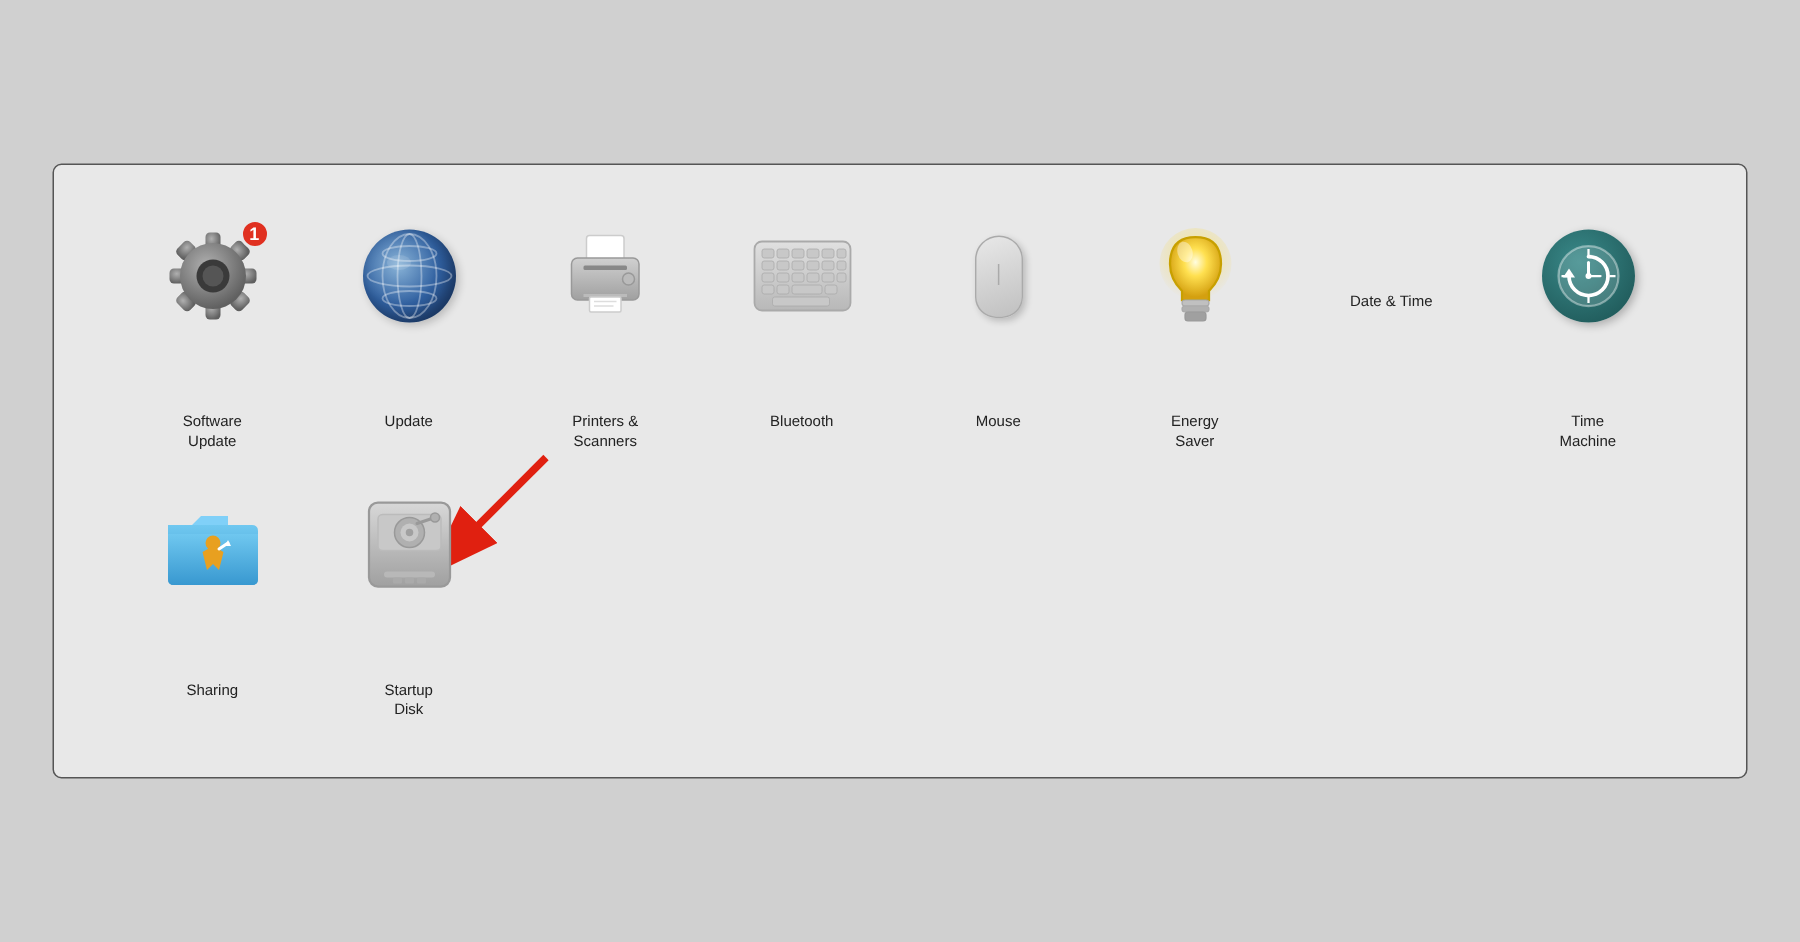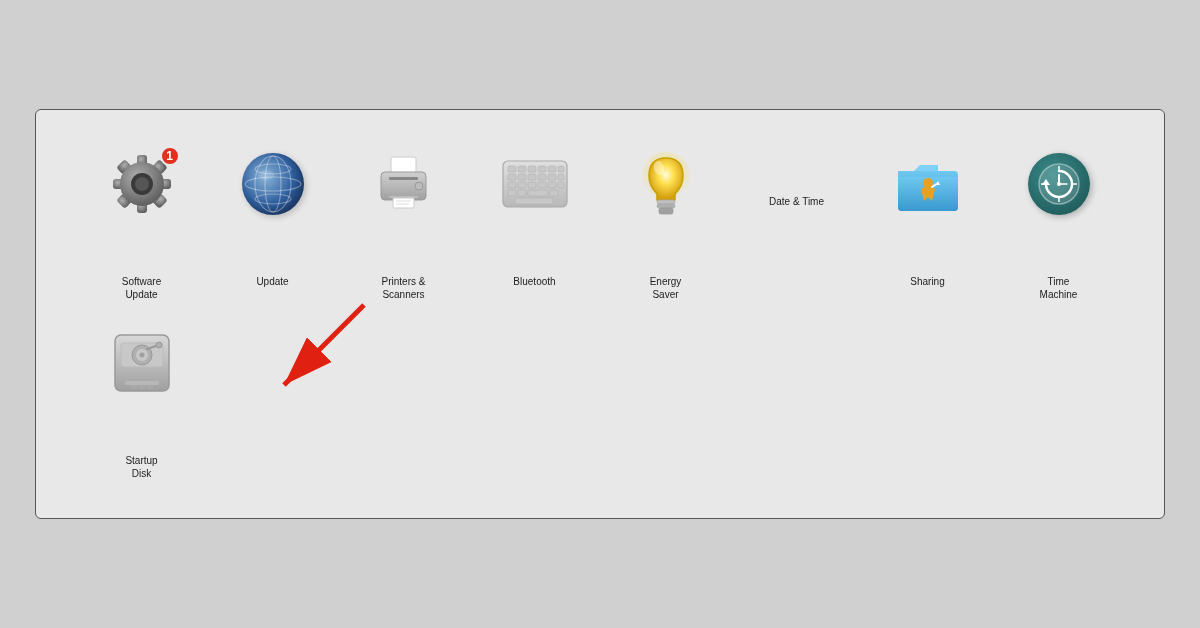--- a/index.html
+++ b/index.html
@@ -341,20 +341,28 @@
             <rect x="49" y="31" width="8" height="6" rx="1.5"></rect>
 
             <rect x="14" y="39" width="38" height="6" rx="1.5"></rect>
           </g>
         </svg>
       </div>
       <div class="label">Bluetooth</div>
     </div>
 
 
+    <div class="item">
+      <div class="icon-wrap">
+        <div class="mouse-icon">
+          <div class="mouse-line"></div>
+        </div>
+      </div>
+      <div class="label">Mouse</div>
+    </div>
 
 
     <div class="item">
       <div class="icon-wrap">
         <svg class="bulb-icon" viewBox="0 0 58 68" xmlns="http://www.w3.org/2000/svg">
           <defs>
             <radialGradient id="bulbGrad" cx="50%" cy="40%" r="55%">
               <stop offset="0%" stop-color="#fffde0"></stop>
               <stop offset="40%" stop-color="#ffe050"></stop>
               <stop offset="100%" stop-color="#d4a010"></stop>
@@ -378,20 +386,45 @@
       </div>
       <div class="label">Energy<br>Saver</div>
     </div>
 
     <div class="item">
       <div class="label">Date &amp; Time</div>
     </div>
 
     <div class="item">
       <div class="icon-wrap">
+        <div class="timemachine-icon">
+          <svg width="50" height="50" viewBox="0 0 50 50" xmlns="http://www.w3.org/2000/svg">
+
+            <circle cx="25" cy="25" r="20" fill="rgba(255,255,255,0.15)" stroke="rgba(255,255,255,0.4)" stroke-width="1.5"></circle>
+
+            <line x1="25" y1="7" x2="25" y2="11" stroke="white" stroke-width="1.5"></line>
+            <line x1="25" y1="39" x2="25" y2="43" stroke="white" stroke-width="1.5"></line>
+            <line x1="7" y1="25" x2="11" y2="25" stroke="white" stroke-width="1.5"></line>
+            <line x1="39" y1="25" x2="43" y2="25" stroke="white" stroke-width="1.5"></line>
+
+            <path d="M25,12 A13,13 0 1,1 12,25" fill="none" stroke="white" stroke-width="2.5" stroke-linecap="round"></path>
+            <polygon points="12,20 8,26 16,26" fill="white"></polygon>
+
+            <line x1="25" y1="25" x2="25" y2="16" stroke="white" stroke-width="2" stroke-linecap="round"></line>
+
+            <line x1="25" y1="25" x2="33" y2="25" stroke="white" stroke-width="1.5" stroke-linecap="round"></line>
+            <circle cx="25" cy="25" r="2" fill="white"></circle>
+          </svg>
+        </div>
+      </div>
+      <div class="label">Time<br>Machine</div>
+    </div>
+
+    <div class="item">
+      <div class="icon-wrap">
         <svg class="sharing-icon" viewBox="0 0 68 58" xmlns="http://www.w3.org/2000/svg">
           <defs>
             <linearGradient id="folderGrad" x1="0" y1="0" x2="0" y2="1">
               <stop offset="0%" stop-color="#70c8f0"></stop>
               <stop offset="100%" stop-color="#3898d0"></stop>
             </linearGradient>
           </defs>
 
           <path d="M4,16 L4,52 Q4,56 8,56 L60,56 Q64,56 64,52 L64,20 Q64,16 60,16 Z" fill="url(#folderGrad)"></path>
 
@@ -404,45 +437,20 @@
 
           <path d="M38,32 L44,28" stroke="white" stroke-width="2" stroke-linecap="round"></path>
           <polygon points="44,26 46,30 42,30" fill="white"></polygon>
         </svg>
       </div>
       <div class="label">Sharing</div>
     </div>
 
     <div class="item">
       <div class="icon-wrap">
-        <div class="timemachine-icon">
-          <svg width="50" height="50" viewBox="0 0 50 50" xmlns="http://www.w3.org/2000/svg">
-
-            <circle cx="25" cy="25" r="20" fill="rgba(255,255,255,0.15)" stroke="rgba(255,255,255,0.4)" stroke-width="1.5"></circle>
-
-            <line x1="25" y1="7" x2="25" y2="11" stroke="white" stroke-width="1.5"></line>
-            <line x1="25" y1="39" x2="25" y2="43" stroke="white" stroke-width="1.5"></line>
-            <line x1="7" y1="25" x2="11" y2="25" stroke="white" stroke-width="1.5"></line>
-            <line x1="39" y1="25" x2="43" y2="25" stroke="white" stroke-width="1.5"></line>
-
-            <path d="M25,12 A13,13 0 1,1 12,25" fill="none" stroke="white" stroke-width="2.5" stroke-linecap="round"></path>
-            <polygon points="12,20 8,26 16,26" fill="white"></polygon>
-
-            <line x1="25" y1="25" x2="25" y2="16" stroke="white" stroke-width="2" stroke-linecap="round"></line>
-
-            <line x1="25" y1="25" x2="33" y2="25" stroke="white" stroke-width="1.5" stroke-linecap="round"></line>
-            <circle cx="25" cy="25" r="2" fill="white"></circle>
-          </svg>
-        </div>
-      </div>
-      <div class="label">Time<br>Machine</div>
-    </div>
-
-    <div class="item">
-      <div class="icon-wrap">
         <svg class="startdisk-icon" viewBox="0 0 62 68" xmlns="http://www.w3.org/2000/svg">
           <defs>
             <linearGradient id="hdGrad" x1="0" y1="0" x2="0" y2="1">
               <stop offset="0%" stop-color="#d8d8d8"></stop>
               <stop offset="100%" stop-color="#a0a0a0"></stop>
             </linearGradient>
           </defs>
 
           <rect x="4" y="6" width="54" height="56" rx="6" fill="url(#hdGrad)" stroke="#999" stroke-width="1.5"></rect>
 

